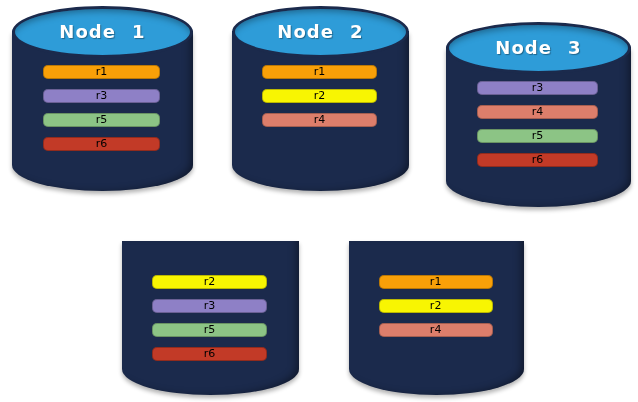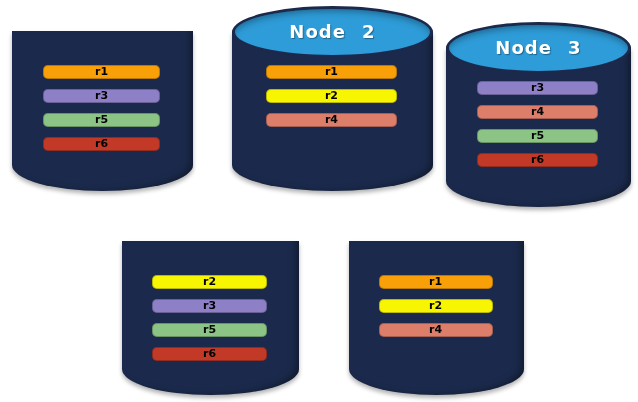--- a/index.html
+++ b/index.html
@@ -13,21 +13,21 @@
     width: 638px;
     height: 402px;
     background: #ffffff;
     overflow: hidden;
   }
   .cylinder {
     position: absolute;
   }
   
   .n1 { left: 12px;  top: 6px;   width: 181px; height: 185px; }
-  .n2 { left: 232px; top: 6px;   width: 177px; height: 185px; padding-left: 24px; }
+  .n2 { left: 232px; top: 6px;   width: 177px; height: 185px; }
   .n3 { left: 446px; top: 22px;   width: 185px; height: 185px; }
   .n4 { left: 122px; top: 216px; width: 177px; height: 179px; }
   .n5 { left: 349px; top: 216px; width: 175px; height: 179px; }
 
   .cyl-body {
     position: absolute;
     left: 0; right: 0;
     top: 25px; bottom: 0;
     background: var(--cyl-body, #1b2a4c);
     border-radius: 0 0 50% 50% / 0 0 26px 26px;
@@ -71,31 +71,34 @@
     height: 14px;
     border-radius: 5px;
     box-shadow: inset 0 0 0 1px rgba(0,0,0,0.25);
     display: flex;
     align-items: center;
     justify-content: center;
   }
   .bar-label {
     color: #000000;
     font-size: 11px;
-    font-weight: bold;
+    font-weight: normal;
     line-height: 14px;
   }
 </style>
 </head>
 <body>
 
 <div id="canvas">
 
   <div class="cylinder n1">
     <div class="cyl-body"></div>
+    <div class="cyl-top">
+      <span class="node-label">Node 1</span>
+    </div>
     <div class="bars">
         <div class="bar" style="background: rgb(249, 160, 8);">
           <span class="bar-label">r1</span>
         </div>
         <div class="bar" style="background: rgb(142, 128, 198);">
           <span class="bar-label">r3</span>
         </div>
         <div class="bar" style="background: rgb(140, 196, 133);">
           <span class="bar-label">r5</span>
         </div>

